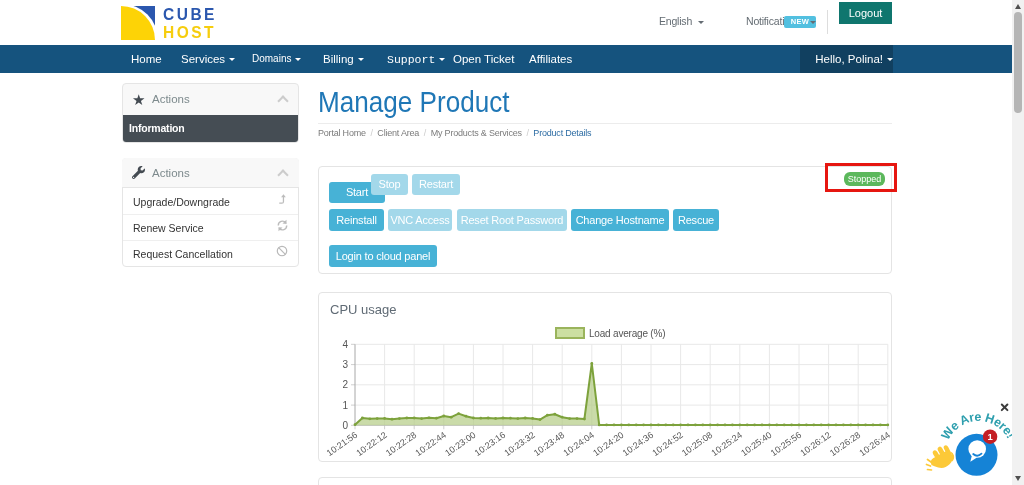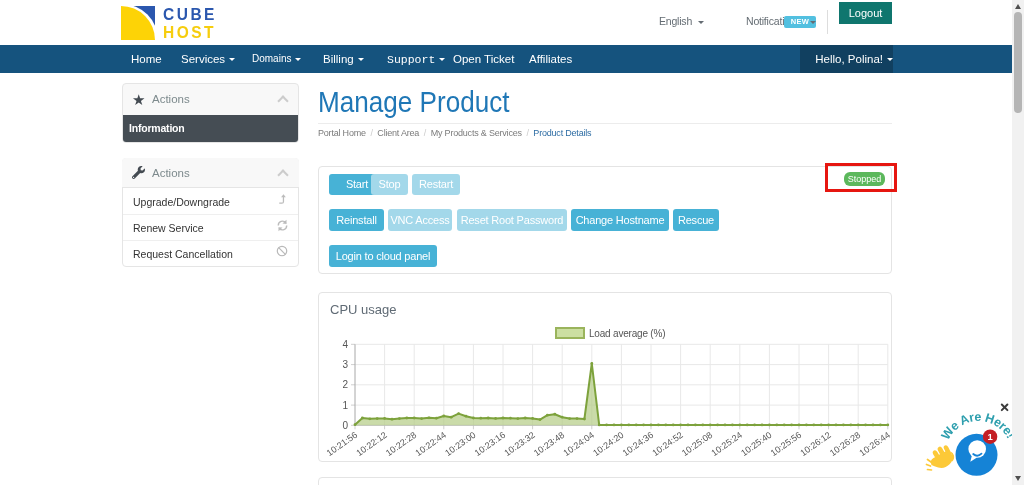--- a/index.html
+++ b/index.html
@@ -66,21 +66,21 @@
 <svg class="abs" style="left:276px;top:245px;" width="12" height="12" viewBox="0 0 16 16">
     <circle cx="8" cy="8" r="6.3" fill="none" stroke="#b9b9b9" stroke-width="1.6"></circle>
     <line x1="3.6" y1="3.6" x2="12.4" y2="12.4" stroke="#b9b9b9" stroke-width="1.6"></line>
   </svg>
 
 <div class="abs" style="left:318px;top:86px;font-size:29px;color:#1f77b6;transform:scaleX(0.9);transform-origin:0 0;white-space:nowrap;">Manage Product</div>
 <div class="abs" style="left:318px;top:123px;width:574px;height:1px;background:#ececec;"></div>
 <div class="abs" style="left:318px;top:128px;font-size:9px;color:#7b7b7b;letter-spacing:-0.2px;">Portal Home&nbsp;&nbsp;<span style="color:#ccc">/</span>&nbsp;&nbsp;Client Area&nbsp;&nbsp;<span style="color:#ccc">/</span>&nbsp;&nbsp;My Products &amp; Services&nbsp;&nbsp;<span style="color:#ccc">/</span>&nbsp;&nbsp;<span style="color:#2e6da4">Product Details</span></div>
 
 <div class="abs" style="left:318px;top:166px;width:574px;height:108px;border:1px solid #e4e4e4;border-radius:4px;background:#fff;"></div>
-<div class="btn" style="left:329px;top:174px;width:56px;height:21px;line-height:21px;background:#47b2d6;">Start</div>
+<div class="btn" style="left:329px;top:182px;width:56px;height:21px;line-height:21px;background:#47b2d6;">Start</div>
 <div class="btn" style="left:371px;top:174px;width:37px;height:21px;line-height:21px;background:#a3d8ea;">Stop</div>
 <div class="btn" style="left:412px;top:174px;width:48px;height:21px;line-height:21px;background:#a3d8ea;">Restart</div>
 <div class="btn" style="left:329px;top:209px;width:55px;height:22px;line-height:22px;background:#47b2d6;">Reinstall</div>
 <div class="btn" style="left:388px;top:209px;width:64px;height:22px;line-height:22px;background:#a3d8ea;">VNC Access</div>
 <div class="btn" style="left:457px;top:209px;width:110px;height:22px;line-height:22px;background:#a3d8ea;">Reset Root Password</div>
 <div class="btn" style="left:571px;top:209px;width:98px;height:22px;line-height:22px;background:#47b2d6;">Change Hostname</div>
 <div class="btn" style="left:673px;top:209px;width:46px;height:22px;line-height:22px;background:#47b2d6;">Rescue</div>
 <div class="btn" style="left:329px;top:245px;width:108px;height:22px;line-height:22px;background:#47b2d6;">Login to cloud panel</div>
 
 <div class="abs" style="left:844px;top:172px;width:41px;height:14px;background:#5cb85c;border-radius:6px;color:#fff;font-size:9px;text-align:center;line-height:14px;">Stopped</div>

